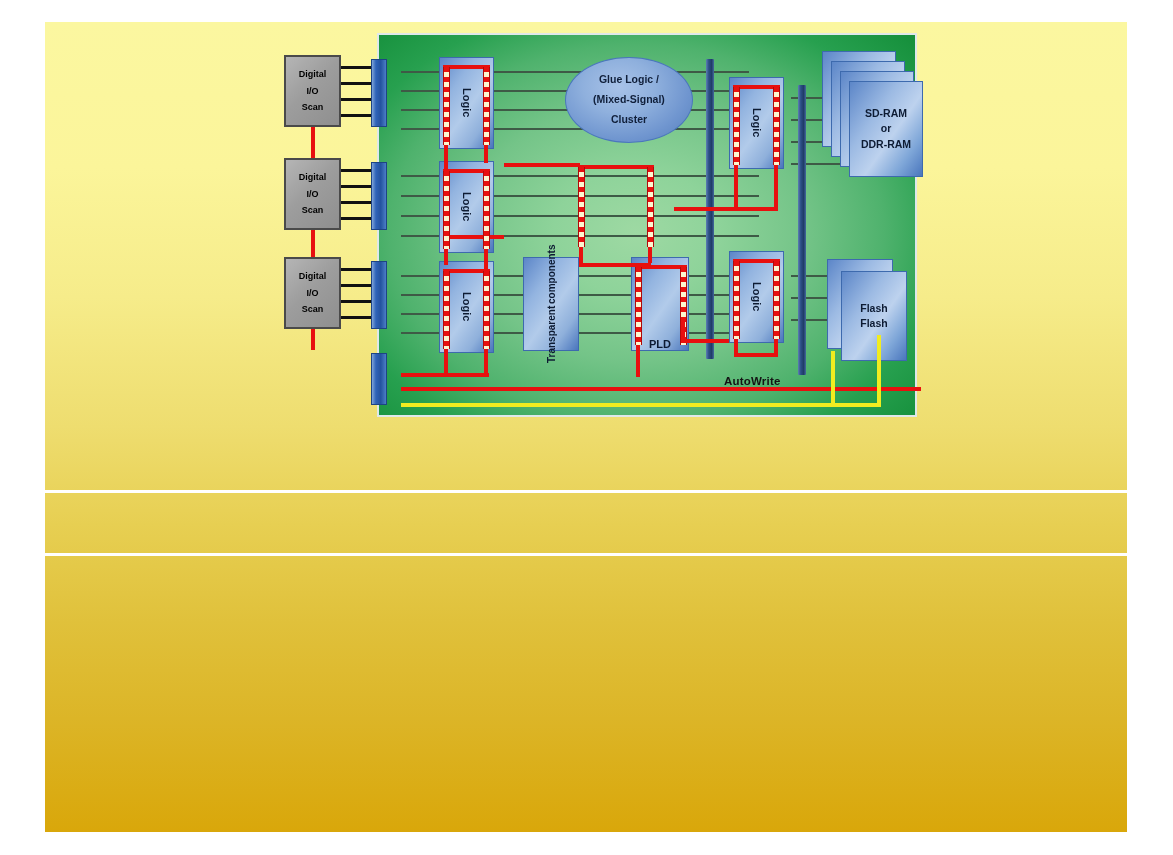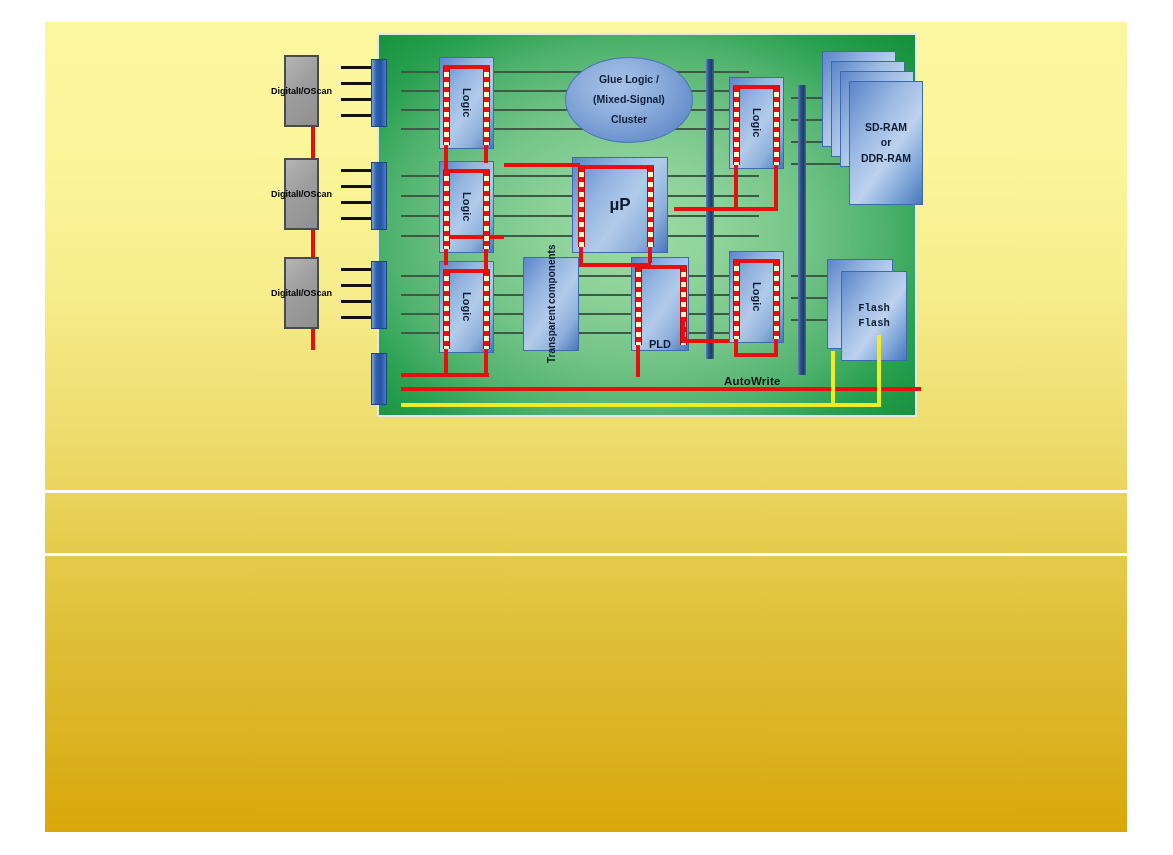--- a/index.html
+++ b/index.html
@@ -25,24 +25,24 @@
         #9ed9a3 0%, #8ed39a 22%, #74c488 45%, #4fb26d 66%, #27a04f 82%, #16903c 100%);
     border:2px solid #dfe8ea;
     box-sizing:border-box;
   }
 
   
   .ab{position:absolute;}
 
   
   .iobox{
-    position:absolute;width:35px;height:72px;
+    position:absolute;width:57px;height:72px;
     background:linear-gradient(135deg,#b5b5b5 0%,#9d9d9d 45%,#8f8f8f 100%);
     border:2px solid #4a4a4a;box-sizing:border-box;
-    display:flex;align-items:center;justify-content:center;
+    display:flex;flex-direction:column;align-items:center;justify-content:center;
     color:#000;font-size:9px;font-weight:bold;line-height:1.85;
     font-family:"Liberation Sans",sans-serif;
   }
   .ctrlbox{
     position:absolute;width:78px;height:58px;
     background:linear-gradient(135deg,#b5b5b5 0%,#9d9d9d 45%,#8f8f8f 100%);
     border:2px solid #4a4a4a;box-sizing:border-box;
     display:flex;flex-direction:column;align-items:center;justify-content:center;
     color:#000;font-size:9px;font-weight:bold;line-height:1.4;text-align:center;
   }
@@ -180,49 +180,46 @@
     <div class="blk vert" style="left:350px;top:216px;width:55px;height:92px;">
       <span class="blk-label">Logic</span>
     </div>
 
     <div class="ellipse" style="left:186px;top:22px;width:128px;height:86px;">
       <span>Glue Logic /</span>
       <span>(Mixed-Signal)</span>
       <span>Cluster</span>
     </div>
 
-    <div class="blk" style="left:193px;top:122px;width:96px;height:96px;">
-      <span class="blk-label" style="font-size:17px;">µP</span>
-    </div>
 
     <div class="blk" style="left:144px;top:222px;width:56px;height:94px;">
       <div class="blk-label" style="writing-mode:vertical-rl;text-orientation:mixed;
            transform:rotate(180deg);font-size:10px;flex-direction:row;gap:2px;">
         <span>Transparent</span>
         <span>components</span>
       </div>
     </div>
 
     <div class="blk" style="left:252px;top:222px;width:58px;height:94px;">
       <span class="blk-label" style="align-items:flex-end;padding-bottom:8px;font-size:11px;">PLD</span>
     </div>
 
     <div class="card" style="left:443px;top:16px;width:74px;height:96px;"></div>
     <div class="card" style="left:452px;top:26px;width:74px;height:96px;"></div>
     <div class="card" style="left:461px;top:36px;width:74px;height:96px;"></div>
-    <div class="card" style="left:470px;top:46px;width:74px;height:124px;">
+    <div class="card" style="left:470px;top:46px;width:74px;height:96px;">
       <div class="blk-label" style="flex-direction:column;font-size:10.5px;line-height:1.45;">
         <span>SD-RAM</span>
         <span>or</span>
         <span>DDR-RAM</span>
       </div>
     </div>
 
     <div class="card" style="left:448px;top:224px;width:66px;height:90px;"></div>
-    <div class="card" style="left:462px;top:236px;width:66px;height:90px;font-family:Liberation Mono, monospace;">
+    <div class="card" style="left:462px;top:236px;width:66px;height:90px;">
       <div class="blk-label" style="flex-direction:column;font-size:10.5px;line-height:1.45;">
         <span>Flash</span>
         <span>Flash</span>
       </div>
     </div>
 
     <div class="red-h" style="left:64px;top:30px;width:47px;"></div>
     <div class="cellcol" style="left:64px;top:32px;height:78px;"></div>
     <div class="cellcol" style="left:104px;top:32px;height:78px;"></div>
     <div class="red-v" style="left:65px;top:110px;height:94px;"></div>

